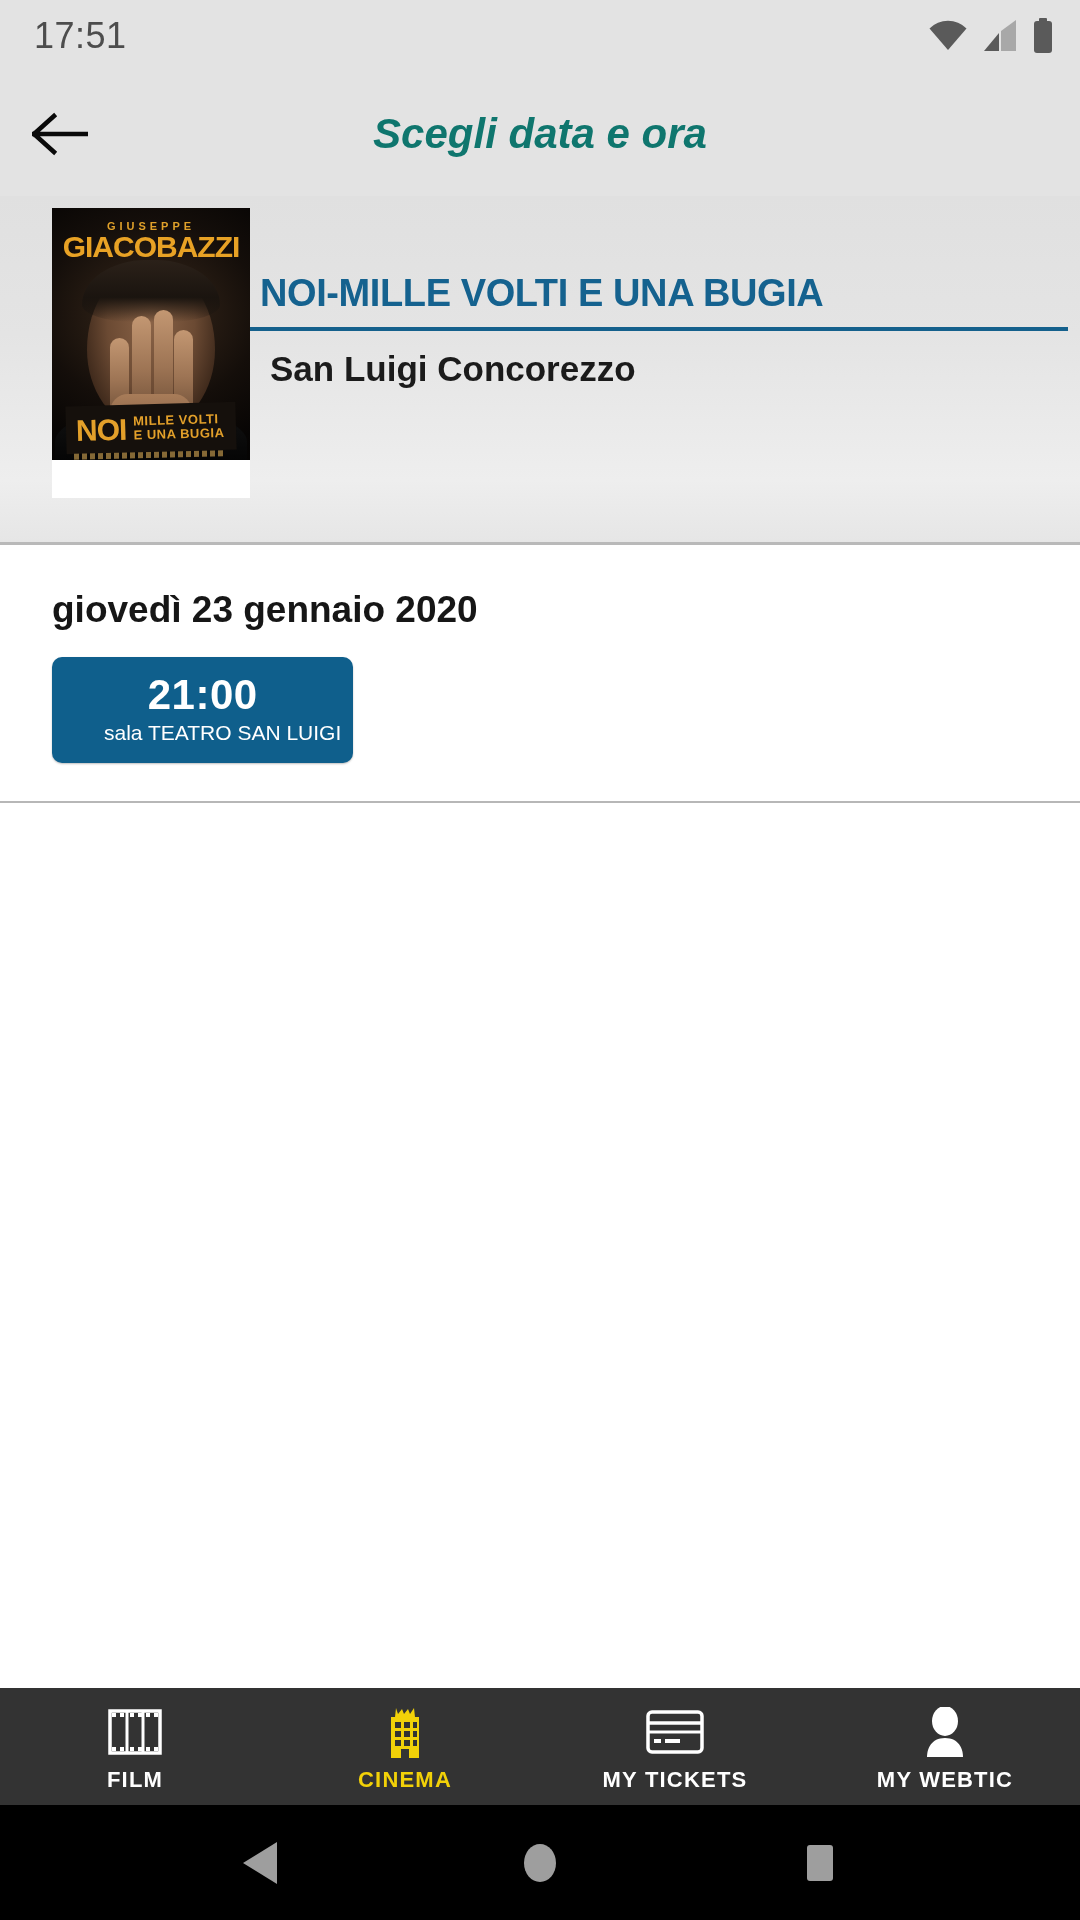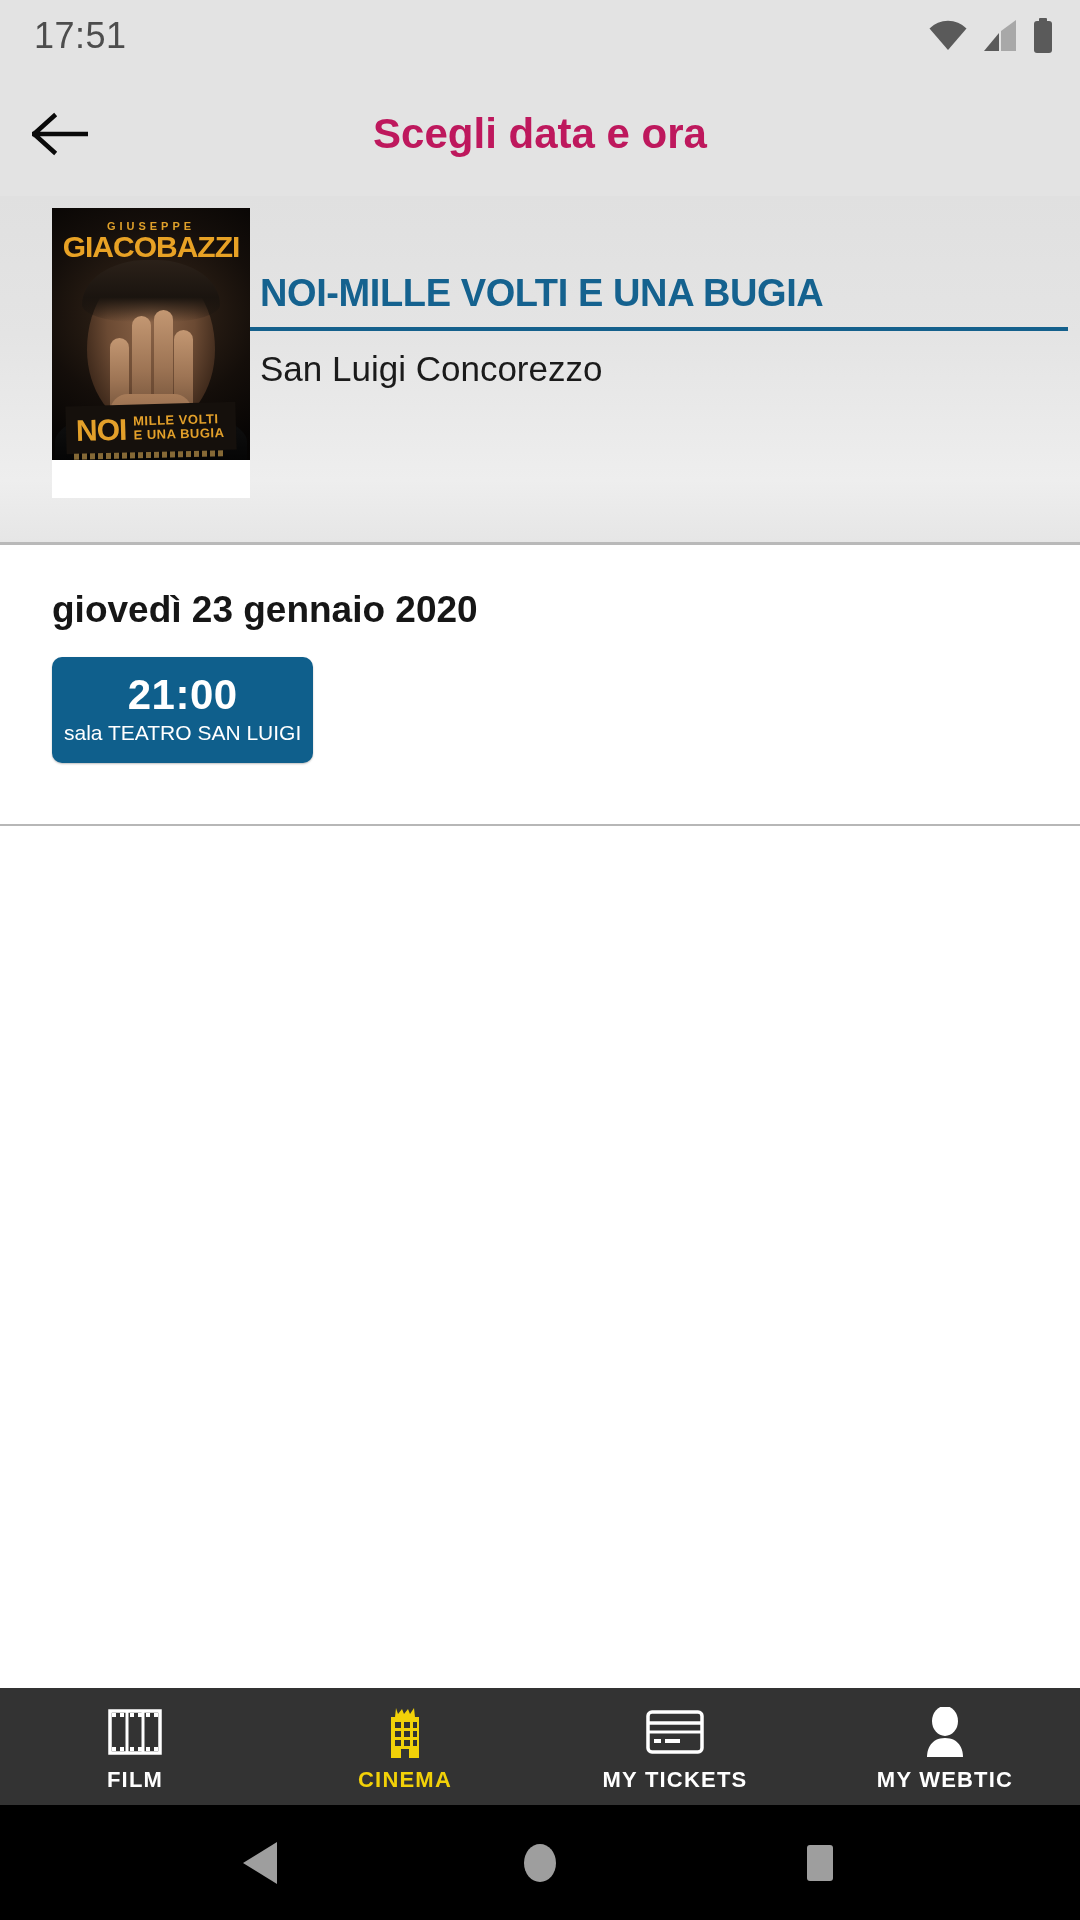--- a/index.html
+++ b/index.html
@@ -63,22 +63,23 @@
     cursor: pointer;
   }
   .back-button svg { display: block; }
   .app-bar-title {
     position: absolute;
     left: 0;
     right: 0;
     text-align: center;
     font-size: 42px;
     font-weight: bold;
-    color: #be185d;
+    color: #0f766e;
     pointer-events: none;
+    font-style: italic;
   }
 
   
   .movie-header {
     flex: 0 0 349px;
     height: 349px;
     position: relative;
     background: linear-gradient(to bottom, #e0e0e0 0%, #e4e4e4 40%, #eeeeee 82%, #e6e6e6 100%);
     border-bottom: 3px solid #b9b9b9;
     display: flex;
@@ -247,33 +248,34 @@
     letter-spacing: -0.4px;
     padding-bottom: 12px;
     padding-left: 10px;
     border-bottom: 4px solid #14608c;
     white-space: nowrap;
   }
   .movie-venue {
     margin-top: 18px;
     padding-left: 10px;
     font-size: 35px;
-    font-weight: normal;
+    font-weight: bold;
     color: #1b1b1b;
+    margin-left: 10px;
   }
 
   
   .showtimes {
     flex: 1 1 auto;
     background: #ffffff;
     overflow: hidden;
   }
   .date-group {
     border-bottom: 2px solid #b7b7b7;
-    padding: 0 0 61px 0;
+    padding: 0 0 38px 0;
   }
   .date-label {
     font-size: 37px;
     font-weight: bold;
     color: #161616;
     padding: 44px 0 26px 52px;
   }
   .time-row {
     display: flex;
     flex-wrap: wrap;
@@ -294,20 +296,21 @@
     font-size: 42px;
     font-weight: bold;
     line-height: 1.05;
     letter-spacing: 0.5px;
   }
   .time-chip-hall {
     color: #ffffff;
     font-size: 21px;
     margin-top: 4px;
     white-space: nowrap;
+    margin-left: 40px;
   }
 
   
   .tab-bar {
     flex: 0 0 117px;
     height: 117px;
     background: #333333;
     display: flex;
     align-items: flex-end;
   }

